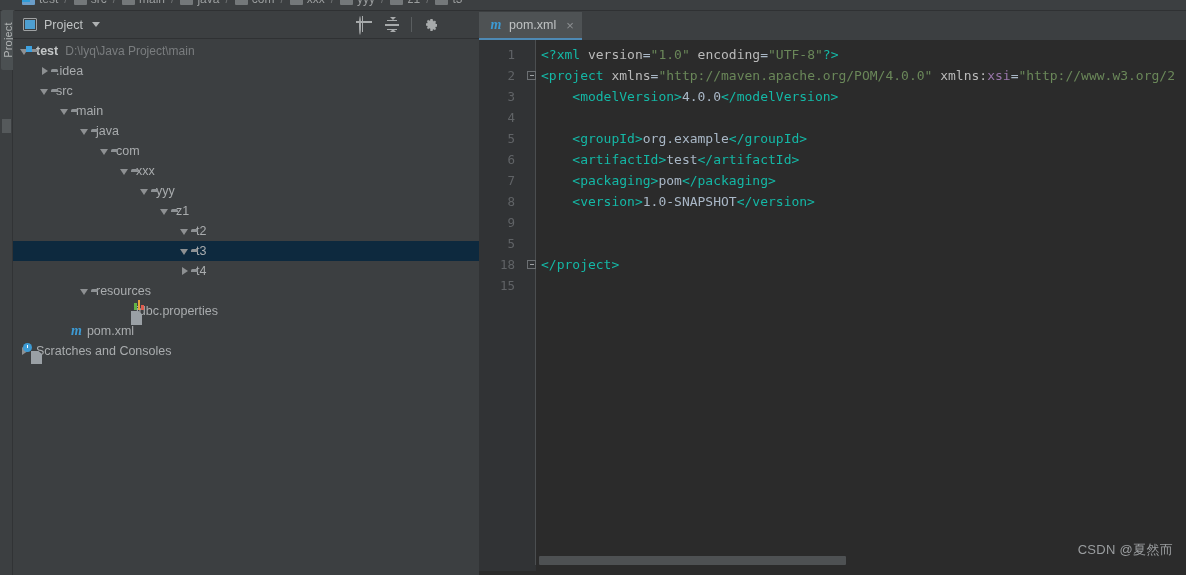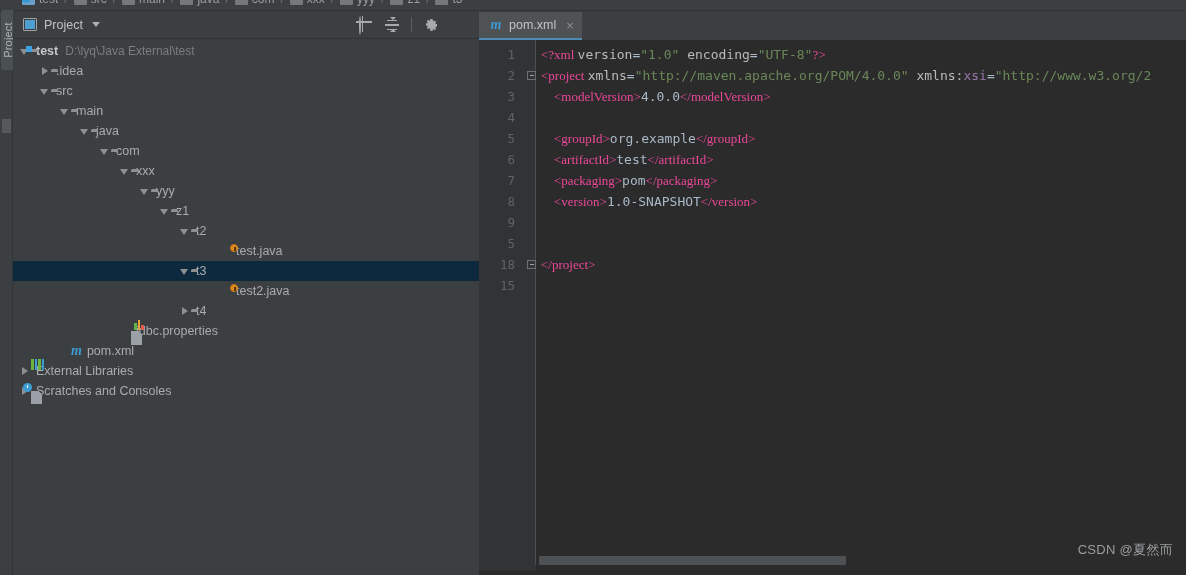--- a/index.html
+++ b/index.html
@@ -222,21 +222,21 @@
     content:""; position:absolute; left:1.5px; top:3px; width:4px; height:1px; background:#a0a3a5;
   }
   .fold.f2 { top: 27px; }
   .fold.f11 { top: 216px; }
   .code {
     position: absolute; left: 62px; top: 33px; right: 0; top: 33px;
     font-family: "DejaVu Sans Mono", monospace; font-size: 13px;
     white-space: pre; overflow: hidden;
   }
   .code .ln { height: 21px; line-height: 21px; }
-  .tk-tag   { color: #ec4899; font-family: Liberation Serif, serif; }
+  .tk-tag   { color: #14b8a6; }
   .tk-attr  { color: #bababa; }
   .tk-attr2 { color: #9876aa; }
   .tk-val   { color: #6a8759; }
   .tk-text  { color: #a9b7c6; }
 
   
   .hscroll {
     position: absolute; left: 57px; bottom: 10px; height: 9px;
     width: 640px; background: transparent;
   }
@@ -338,21 +338,21 @@
       <span class="ph-ico"><span class="ico-min"></span></span>
     </div>
   </div>
 
   <div class="tree" id="tree-host">
       <div class="row">
         <span style="width: 5px; flex: 0 0 auto;"></span>
         <span class="arrow open"></span>
         <span class="ico"><span class="f-folder module"></span></span>
         <span class="label bold">test</span>
-        <span class="sublabel">D:\lyq\Java External\test</span>
+        <span class="sublabel">D:\lyq\Java Project\main</span>
       </div>
       <div class="row">
         <span style="width: 25px; flex: 0 0 auto;"></span>
         <span class="arrow closed"></span>
         <span class="ico"><span class="f-folder"></span></span>
         <span class="label">.idea</span>
       </div>
       <div class="row">
         <span style="width: 25px; flex: 0 0 auto;"></span>
         <span class="arrow open"></span>
@@ -394,61 +394,49 @@
         <span class="arrow open"></span>
         <span class="ico"><span class="f-folder"></span></span>
         <span class="label">z1</span>
       </div>
       <div class="row">
         <span style="width: 165px; flex: 0 0 auto;"></span>
         <span class="arrow open"></span>
         <span class="ico"><span class="f-folder"></span></span>
         <span class="label">t2</span>
       </div>
-      <div class="row">
-        <span style="width: 205px; flex: 0 0 auto;"></span>
-        <span class="arrow "></span>
-        <span class="ico"><span class="f-java-wrap"><span class="f-java"></span><span class="f-java-badge"></span></span></span>
-        <span class="label">test.java</span>
-      </div>
       <div class="row selected">
         <span style="width: 165px; flex: 0 0 auto;"></span>
         <span class="arrow open"></span>
         <span class="ico"><span class="f-folder"></span></span>
         <span class="label">t3</span>
       </div>
       <div class="row">
-        <span style="width: 205px; flex: 0 0 auto;"></span>
-        <span class="arrow "></span>
-        <span class="ico"><span class="f-java-wrap"><span class="f-java"></span><span class="f-java-badge"></span></span></span>
-        <span class="label">test2.java</span>
-      </div>
-      <div class="row">
         <span style="width: 165px; flex: 0 0 auto;"></span>
         <span class="arrow closed"></span>
         <span class="ico"><span class="f-folder"></span></span>
         <span class="label">t4</span>
+      </div>
+      <div class="row">
+        <span style="width: 65px; flex: 0 0 auto;"></span>
+        <span class="arrow open"></span>
+        <span class="ico"><span class="f-folder"></span></span>
+        <span class="label">resources</span>
       </div>
       <div class="row">
         <span style="width: 105px; flex: 0 0 auto;"></span>
         <span class="arrow "></span>
         <span class="ico"><span class="f-props"><span class="pg"></span><span class="b b1"></span><span class="b b2"></span><span class="b b3"></span></span></span>
         <span class="label">jdbc.properties</span>
       </div>
       <div class="row">
         <span style="width: 45px; flex: 0 0 auto;"></span>
         <span class="arrow "></span>
         <span class="ico"><span class="f-maven">m</span></span>
         <span class="label">pom.xml</span>
-      </div>
-      <div class="row">
-        <span style="width: 5px; flex: 0 0 auto;"></span>
-        <span class="arrow closed"></span>
-        <span class="ico"><span class="f-libs"><i class="l1"></i><i class="l2"></i><i class="l3"></i><i class="l4"></i></span></span>
-        <span class="label">External Libraries</span>
       </div>
       <div class="row">
         <span style="width: 5px; flex: 0 0 auto;"></span>
         <span class="arrow closed"></span>
         <span class="ico"><span class="f-scr"><span class="pg"></span><span class="clk"></span></span></span>
         <span class="label">Scratches and Consoles</span>
       </div>
     </div>
 
   <div class="editor-area">

